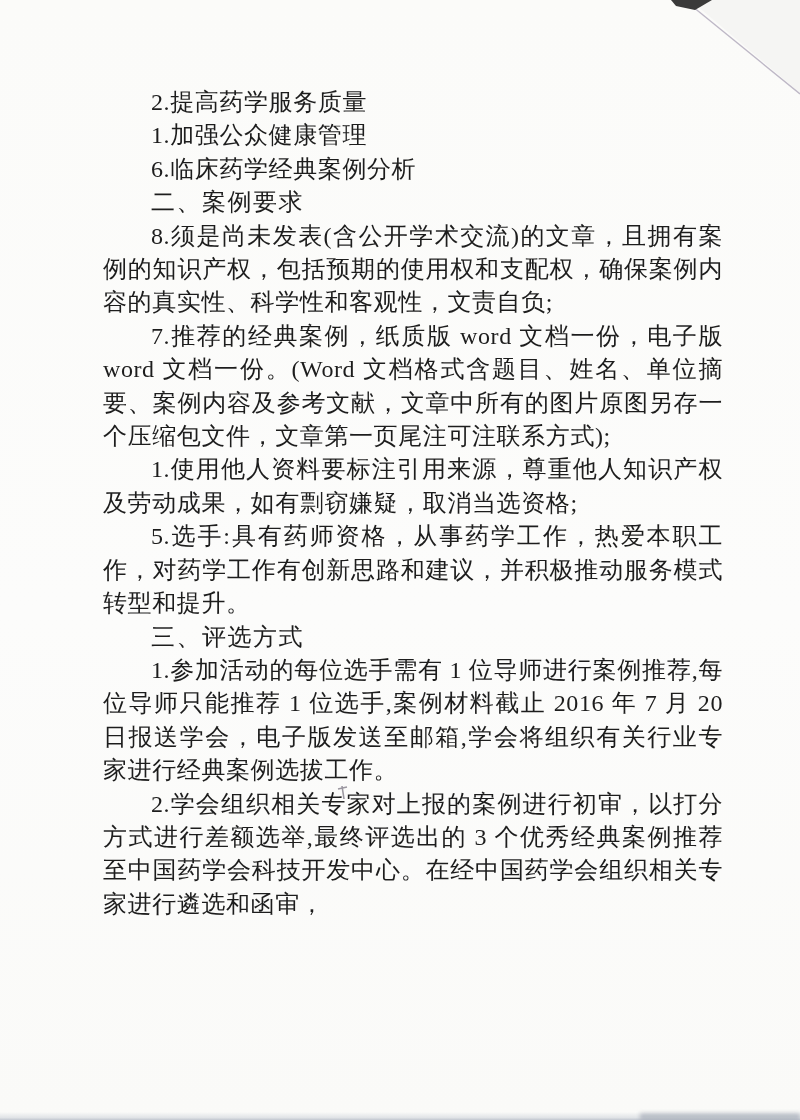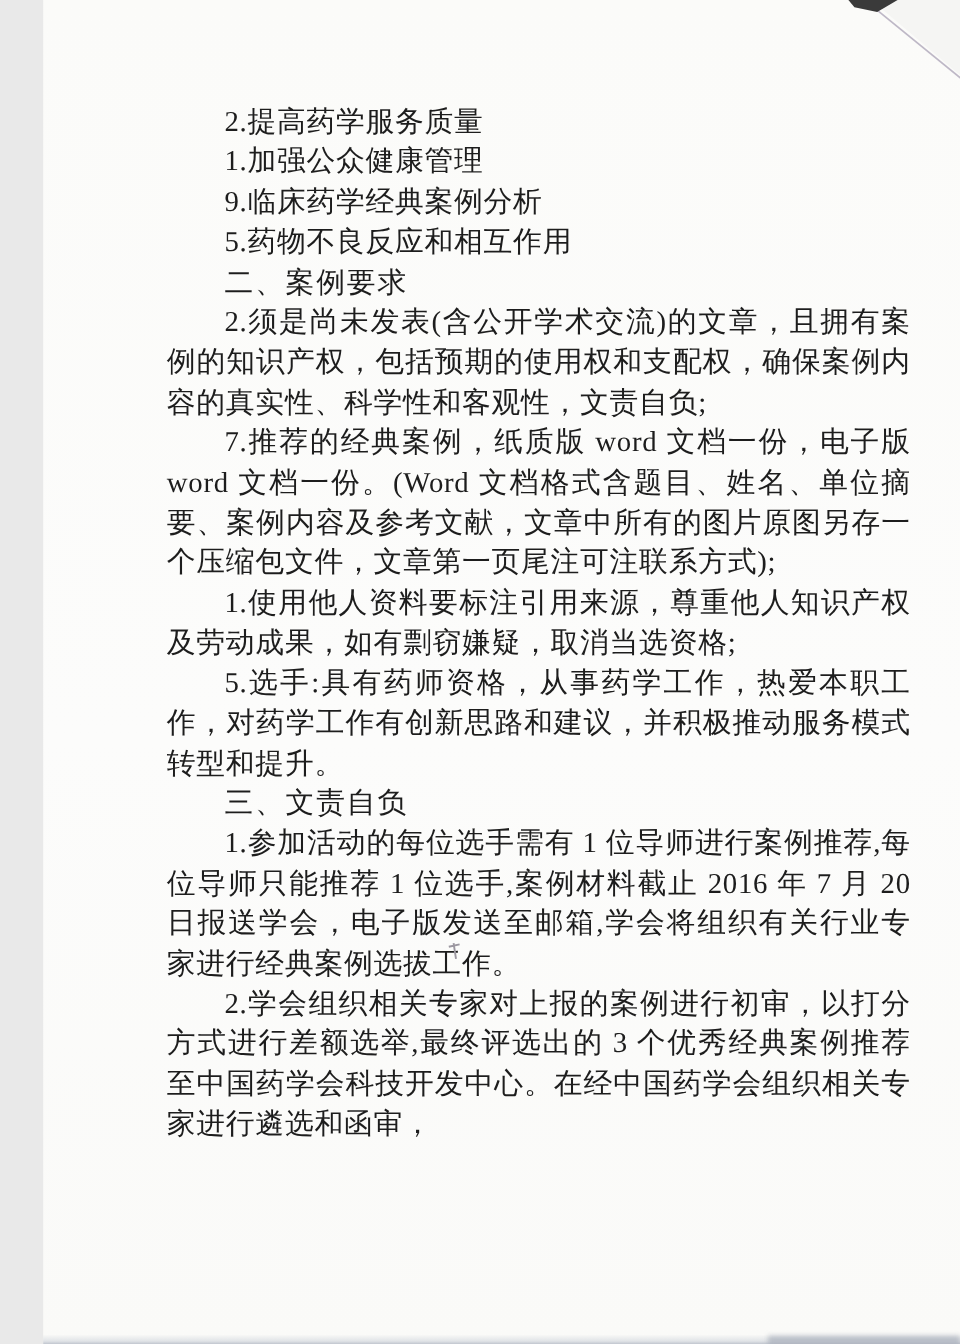--- a/index.html
+++ b/index.html
@@ -9,21 +9,20 @@
     position: relative;
     overflow: hidden;
     background: #e9e9e9;
     font-family: "Liberation Serif", serif;
   }
   
   .paper {
     position: absolute;
     inset: 0;
     background: linear-gradient(180deg, #fbfbf9 0%, #fcfcfb 55%, #fafaf8 100%);
-    margin-left: 36px;
   }
   
   .doc {
     position: absolute;
     left: 103px;
     top: 86px;
     width: 620px;
     color: #1d1d1d;
     font-size: 24px;
     line-height: 33.4px;
@@ -57,28 +56,27 @@
   }
 </style>
 </head>
 <body>
 
 <div class="paper">
 
   <div class="doc">
       <div class="block list-item">2.提高药学服务质量</div>
       <div class="block list-item">1.加强公众健康管理</div>
-      <div class="block list-item">9.临床药学经典案例分析</div>
-      <div class="block list-item">5.药物不良反应和相互作用</div>
+      <div class="block list-item">6.临床药学经典案例分析</div>
       <div class="block heading">二、案例要求</div>
-      <div class="block paragraph">2.须是尚未发表(含公开学术交流)的文章，且拥有案例的知识产权，包括预期的使用权和支配权，确保案例内容的真实性、科学性和客观性，文责自负;</div>
+      <div class="block paragraph">8.须是尚未发表(含公开学术交流)的文章，且拥有案例的知识产权，包括预期的使用权和支配权，确保案例内容的真实性、科学性和客观性，文责自负;</div>
       <div class="block paragraph">7.推荐的经典案例，纸质版 word 文档一份，电子版 word 文档一份。(Word 文档格式含题目、姓名、单位摘要、案例内容及参考文献，文章中所有的图片原图另存一个压缩包文件，文章第一页尾注可注联系方式);</div>
       <div class="block paragraph">1.使用他人资料要标注引用来源，尊重他人知识产权及劳动成果，如有剽窃嫌疑，取消当选资格;</div>
       <div class="block paragraph">5.选手:具有药师资格，从事药学工作，热爱本职工作，对药学工作有创新思路和建议，并积极推动服务模式转型和提升。</div>
-      <div class="block heading">三、文责自负</div>
+      <div class="block heading">三、评选方式</div>
       <div class="block paragraph">1.参加活动的每位选手需有 1 位导师进行案例推荐,每位导师只能推荐 1 位选手,案例材料截止 2016 年 7 月 20 日报送学会，电子版发送至邮箱,学会将组织有关行业专家进行经典案例选拔工作。</div>
       <div class="block paragraph">2.学会组织相关专家对上报的案例进行初审，以打分方式进行差额选举,最终评选出的 3 个优秀经典案例推荐至中国药学会科技开发中心。在经中国药学会组织相关专家进行遴选和函审，</div>
     </div>
 
   <svg class="overlay" width="800" height="1120" viewBox="0 0 800 1120">
 
     <polygon points="690,0 800,0 800,93" fill="#f5f5f3"></polygon>
     <line x1="687" y1="2" x2="800" y2="94" stroke="#beb8c6" stroke-width="1.4"></line>
 
     <polygon points="671,0 712,0 695,10 676,6" fill="#3a3a3a"></polygon>

